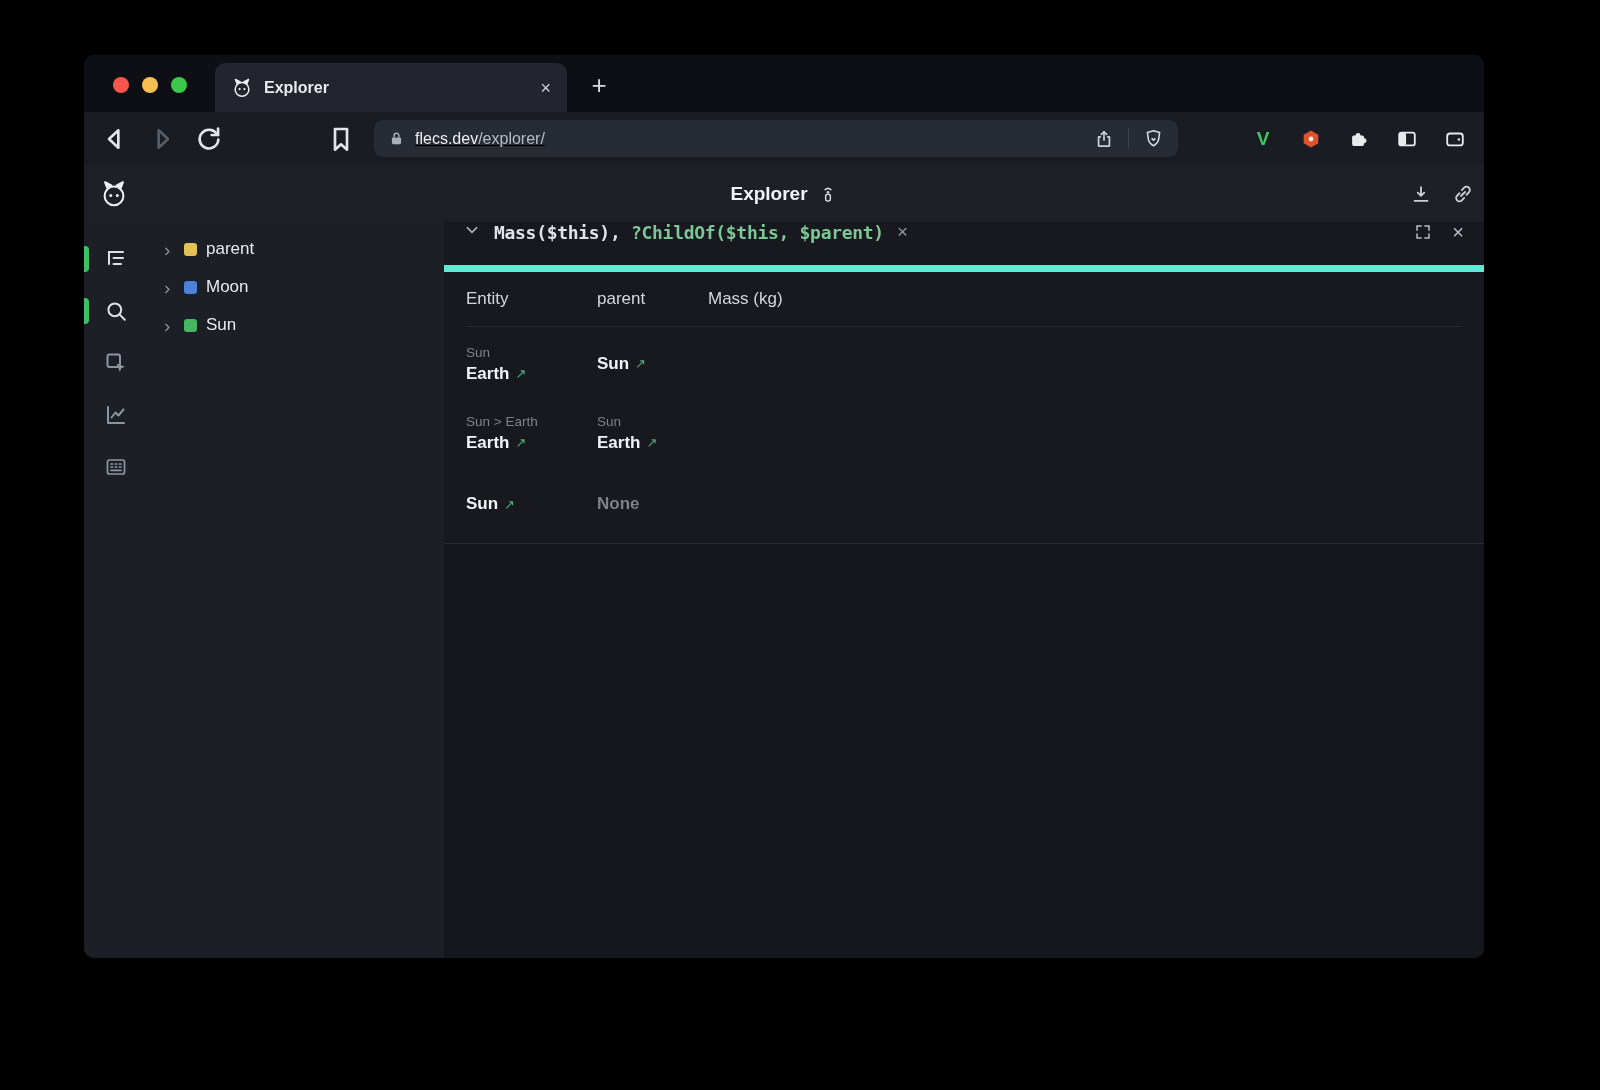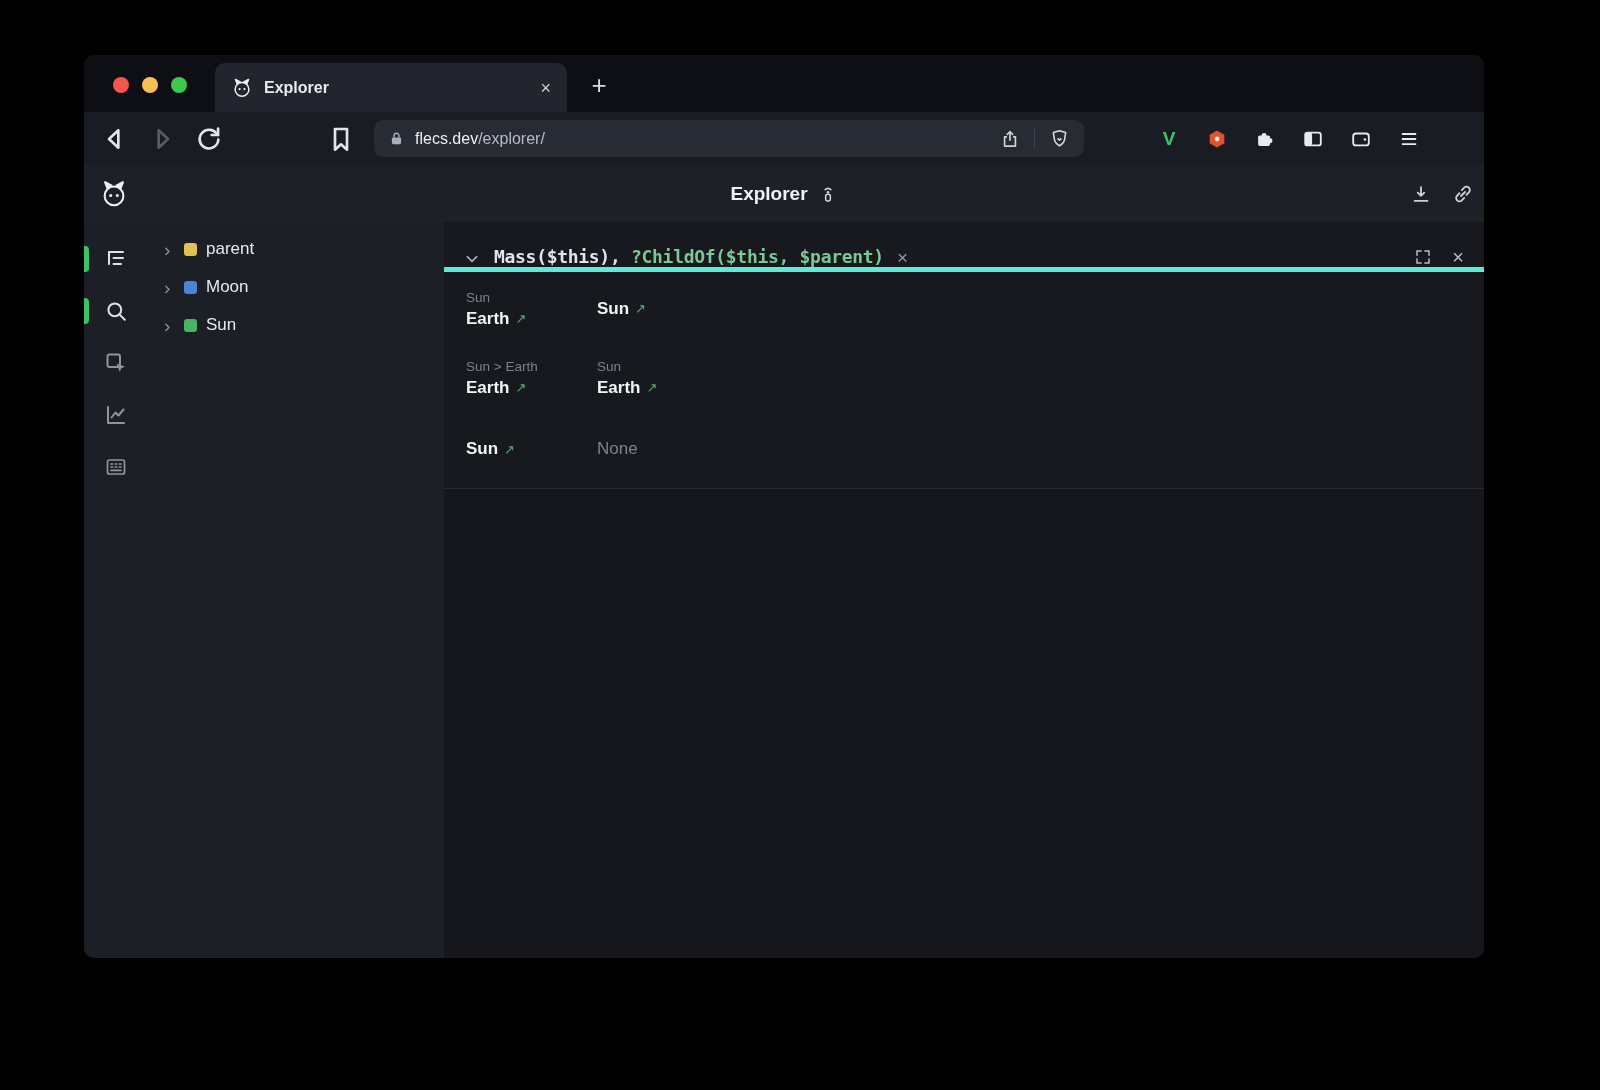--- a/index.html
+++ b/index.html
@@ -20,22 +20,22 @@
   .tab-close { margin-left:auto; color:#cfd3d9; font-size:18px; line-height:1; cursor:default; }
   .newtab { position:absolute; left:499px; top:14px; width:32px; height:32px; color:#d8dbe0;
             font-size:26px; font-weight:300; display:flex; align-items:center; justify-content:center; }
 
   
   .navbar { height:53px; background:#191c23; display:flex; align-items:center; padding-left:15px; flex:none; }
   .nav-btn { width:32px; height:32px; display:flex; align-items:center; justify-content:center; color:#e2e5ea; flex:none; }
   .nav-btn + .nav-btn { margin-left:15px; }
   .nav-btn.disabled { color:#575d66; }
   .bookmark-btn { margin-left:100px !important; }
-  .urlbar { margin-left:17px; width:710px; height:37px; background:#272b34; border-radius:9px;
-            display:flex; align-items:center; padding:0 14px; flex:none; }
+  .urlbar { margin-left:17px; width:804px; height:37px; background:#272b34; border-radius:9px;
+            display:flex; align-items:center; padding:0 14px; flex:none;text-decoration:underline; }
   .lock { width:17px; height:17px; color:#a9afb7; margin-right:10px; flex:none; }
   .url-domain { color:#eceef1; font-size:16px; }
   .url-path { color:#b7bcc4; font-size:16px; }
   .urlbar .spacer { flex:1; }
   .share { width:20px; height:20px; color:#ced3d9; }
   .url-divider { width:1px; height:21px; background:#3b4049; margin:0 14px; }
   .shield { width:21px; height:21px; color:#d7dbe0; }
   .ext-group { display:flex; align-items:center; gap:26px; margin-left:74px; }
   .ext { width:22px; height:22px; display:flex; align-items:center; justify-content:center; color:#e8ebee; }
   .vue-v { font-size:19px; font-weight:700; }
@@ -60,39 +60,39 @@
   .indicator { position:absolute; left:0; width:5px; height:26px; border-radius:0 4px 4px 0; background:#3ec066; }
   .ind-1 { top:24px; } .ind-2 { top:76px; }
 
   .treepanel { width:296px; background:#1c1f26; flex:none; padding-top:8px; }
   .tree-item { height:38px; display:flex; align-items:center; padding-left:16px; }
   .tree-chevron { color:#8b929b; font-size:19px; width:16px; line-height:1; }
   .tree-square { width:13px; height:13px; border-radius:3px; margin:0 9px 0 4px; flex:none; }
   .tree-label { color:#e7eaed; font-size:17px; }
 
   .querypanel { flex:1; background:#17191f; display:flex; flex-direction:column; min-width:0; }
-  .qheader { height:50px; flex:none; display:flex; align-items:flex-end; padding:0 20px;
-             border-bottom:5px solid #5eead4; }
+  .qheader { height:50px; flex:none; display:flex; align-items:flex-start; padding:0 20px;
+             border-bottom:7px solid #5eead4; }
   .q-chevron { width:16px; height:16px; color:#aab0b8; flex:none; }
   .q-text { margin-left:14px; font-family:"DejaVu Sans Mono", monospace; font-size:18px;
             font-weight:600; letter-spacing:-0.3px; white-space:nowrap; }
   .q-clear { margin-left:13px; color:#8e949c; font-size:19px; line-height:1; }
   .q-actions { margin-left:auto; display:flex; align-items:center; gap:20px; color:#b9bfc7; }
   .q-expand { width:18px; height:18px; }
   .q-close { font-size:20px; line-height:1; }
 
   .qtable { padding:0 22px; flex:none; }
   .trow { display:grid; grid-template-columns:131px 111px 1fr; align-items:center; }
   .thead { height:55px; border-bottom:1px solid #262a31; }
   .thead .col { color:#d3d7dc; font-size:17px; }
   .r1 { height:73px; } .r2 { height:65px; } .r3 { height:78px; }
   .qtable-border { border-bottom:1px solid #262a31; }
   .cellpath { color:#7b828b; font-size:13.5px; line-height:1.5; }
   .cellname { color:#f1f3f6; font-size:17px; font-weight:700; display:flex; align-items:center; gap:6px; }
-  .cellname.muted { color:#7b828b; font-weight:400; }
+  .cellname.muted { color:#7b828b; font-weight:700; }
   .linkarrow { color:#58a972; font-size:13px; font-weight:400; }
   .mass { font-family:"DejaVu Sans Mono", monospace; font-size:17px; }
   .qrest { flex:1; background:#15171d; }
   svg { display:block; width:100%; height:100%; }
 </style>
 </head>
 <body>
 
 <div class="window">
 
@@ -310,20 +310,25 @@
           <span class="q-expand">
             <svg viewBox="0 0 24 24" fill="none" stroke="currentColor" stroke-width="2" stroke-linecap="round">
               <path d="M4 9.5 V4 h5.5 M14.5 4 H20 v5.5 M20 14.5 V20 h-5.5 M9.5 20 H4 v-5.5"></path>
             </svg>
           </span>
           <span class="q-close">×</span>
         </span>
       </div>
 
       <div class="qtable qtable-border">
+        <div class="trow thead">
+          <span class="col">Entity</span>
+          <span class="col">parent</span>
+          <span class="col">Mass (kg)</span>
+        </div>
 
         <div class="trow r1">
           <div>
             <div class="cellpath">Sun</div>
             <div class="cellname">
               <span>Earth</span>
               <span class="linkarrow">↗</span>
             </div>
           </div>
           <div>

